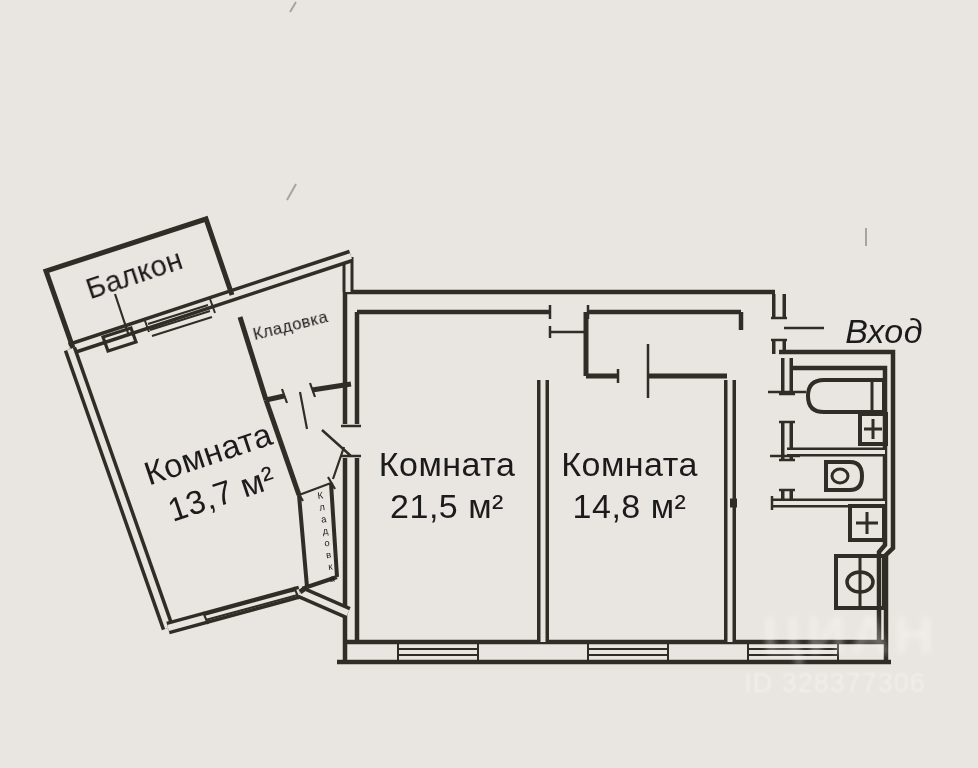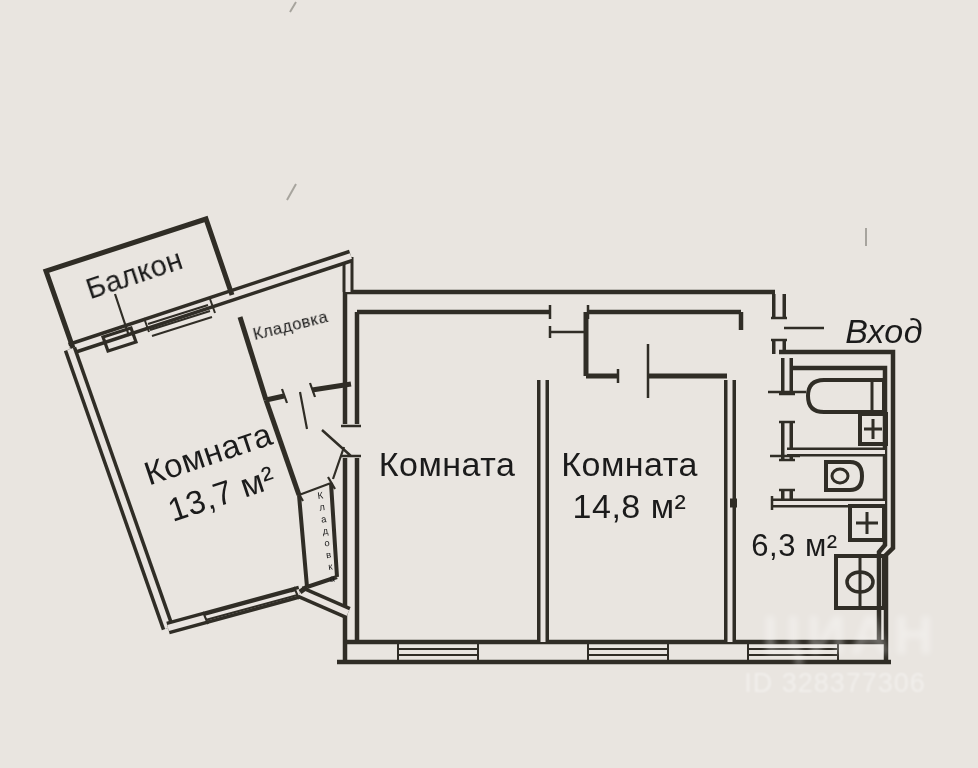--- a/index.html
+++ b/index.html
@@ -198,29 +198,29 @@
     <span data-name="storage-top-text">Кладовка</span>
   </div>
 
   <div class="lbl" data-name="label-room-13-7">
     <span data-name="room-13-7-name">Комната</span>
     <span data-name="room-13-7-area">13,7 м²</span>
   </div>
 
   <div class="lbl room-label" data-name="label-room-21-5">
     <span data-name="room-21-5-name">Комната</span>
+    <span data-name="room-21-5-area">21,5 м²</span>
   </div>
 
   <div class="lbl room-label" data-name="label-room-14-8">
     <span data-name="room-14-8-name">Комната</span>
     <span data-name="room-14-8-area">14,8 м²</span>
   </div>
 
   <div class="lbl" data-name="label-kitchen">
-    <span data-name="kitchen-area">6,3 м²</span>
   </div>
 
   <div class="lbl" data-name="label-entrance">
     <span data-name="entrance-text">Вход</span>
   </div>
 
   <div class="lbl" data-name="label-storage-narrow">
     <span data-name="storage-narrow-text">Кладовка</span>
   </div>
 

